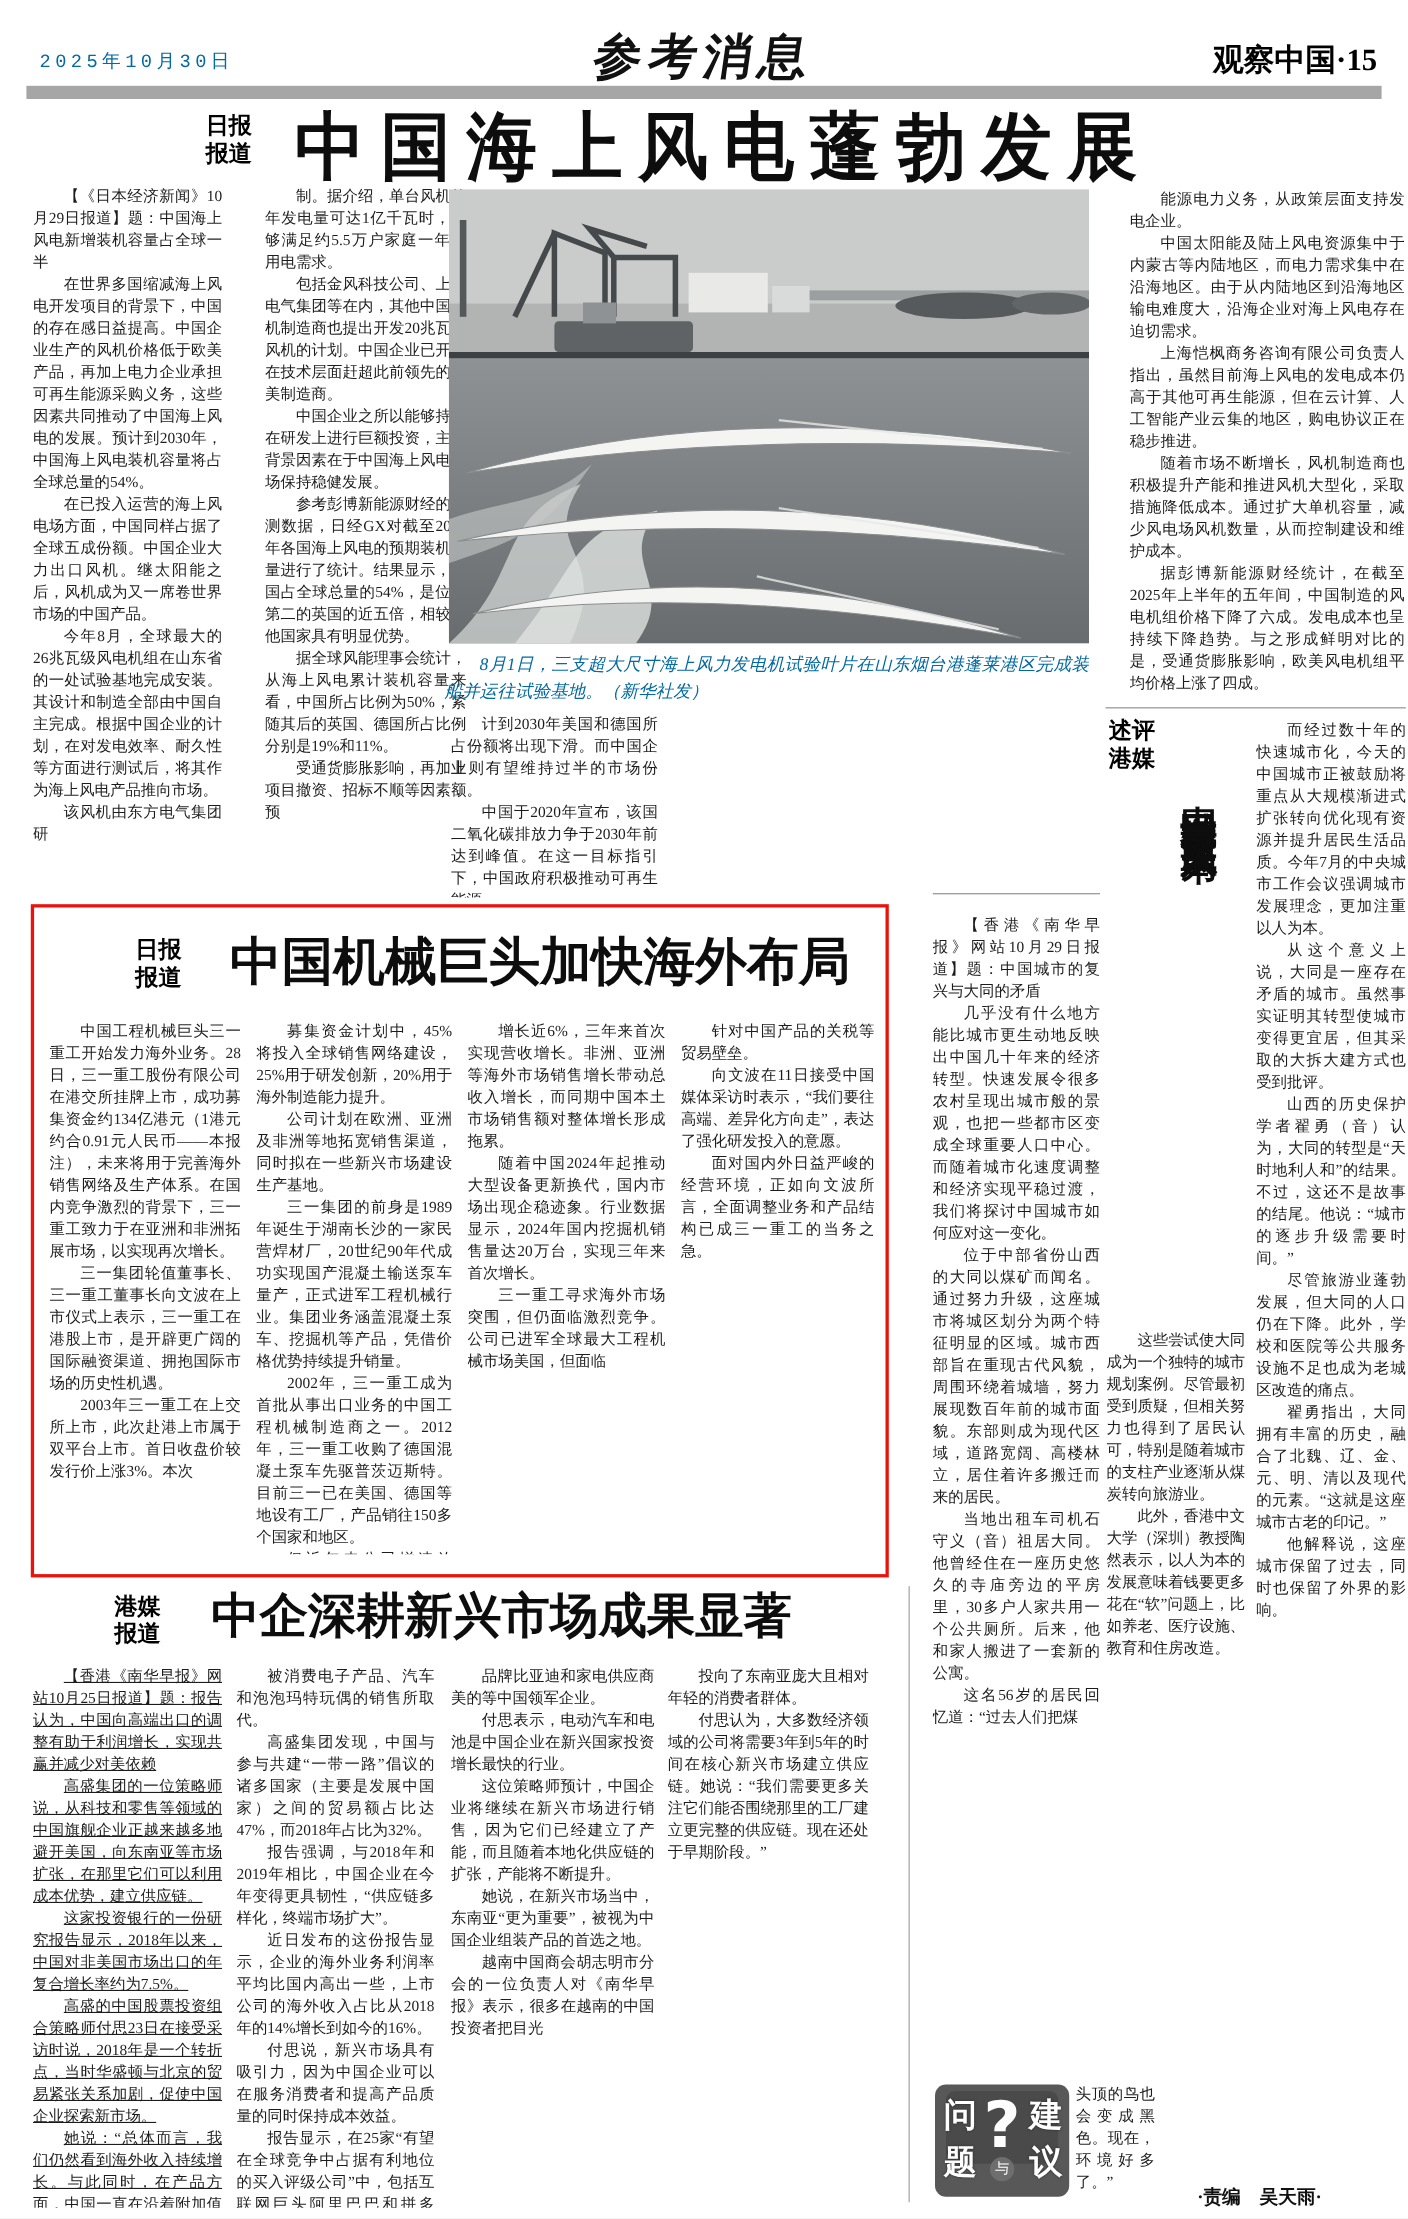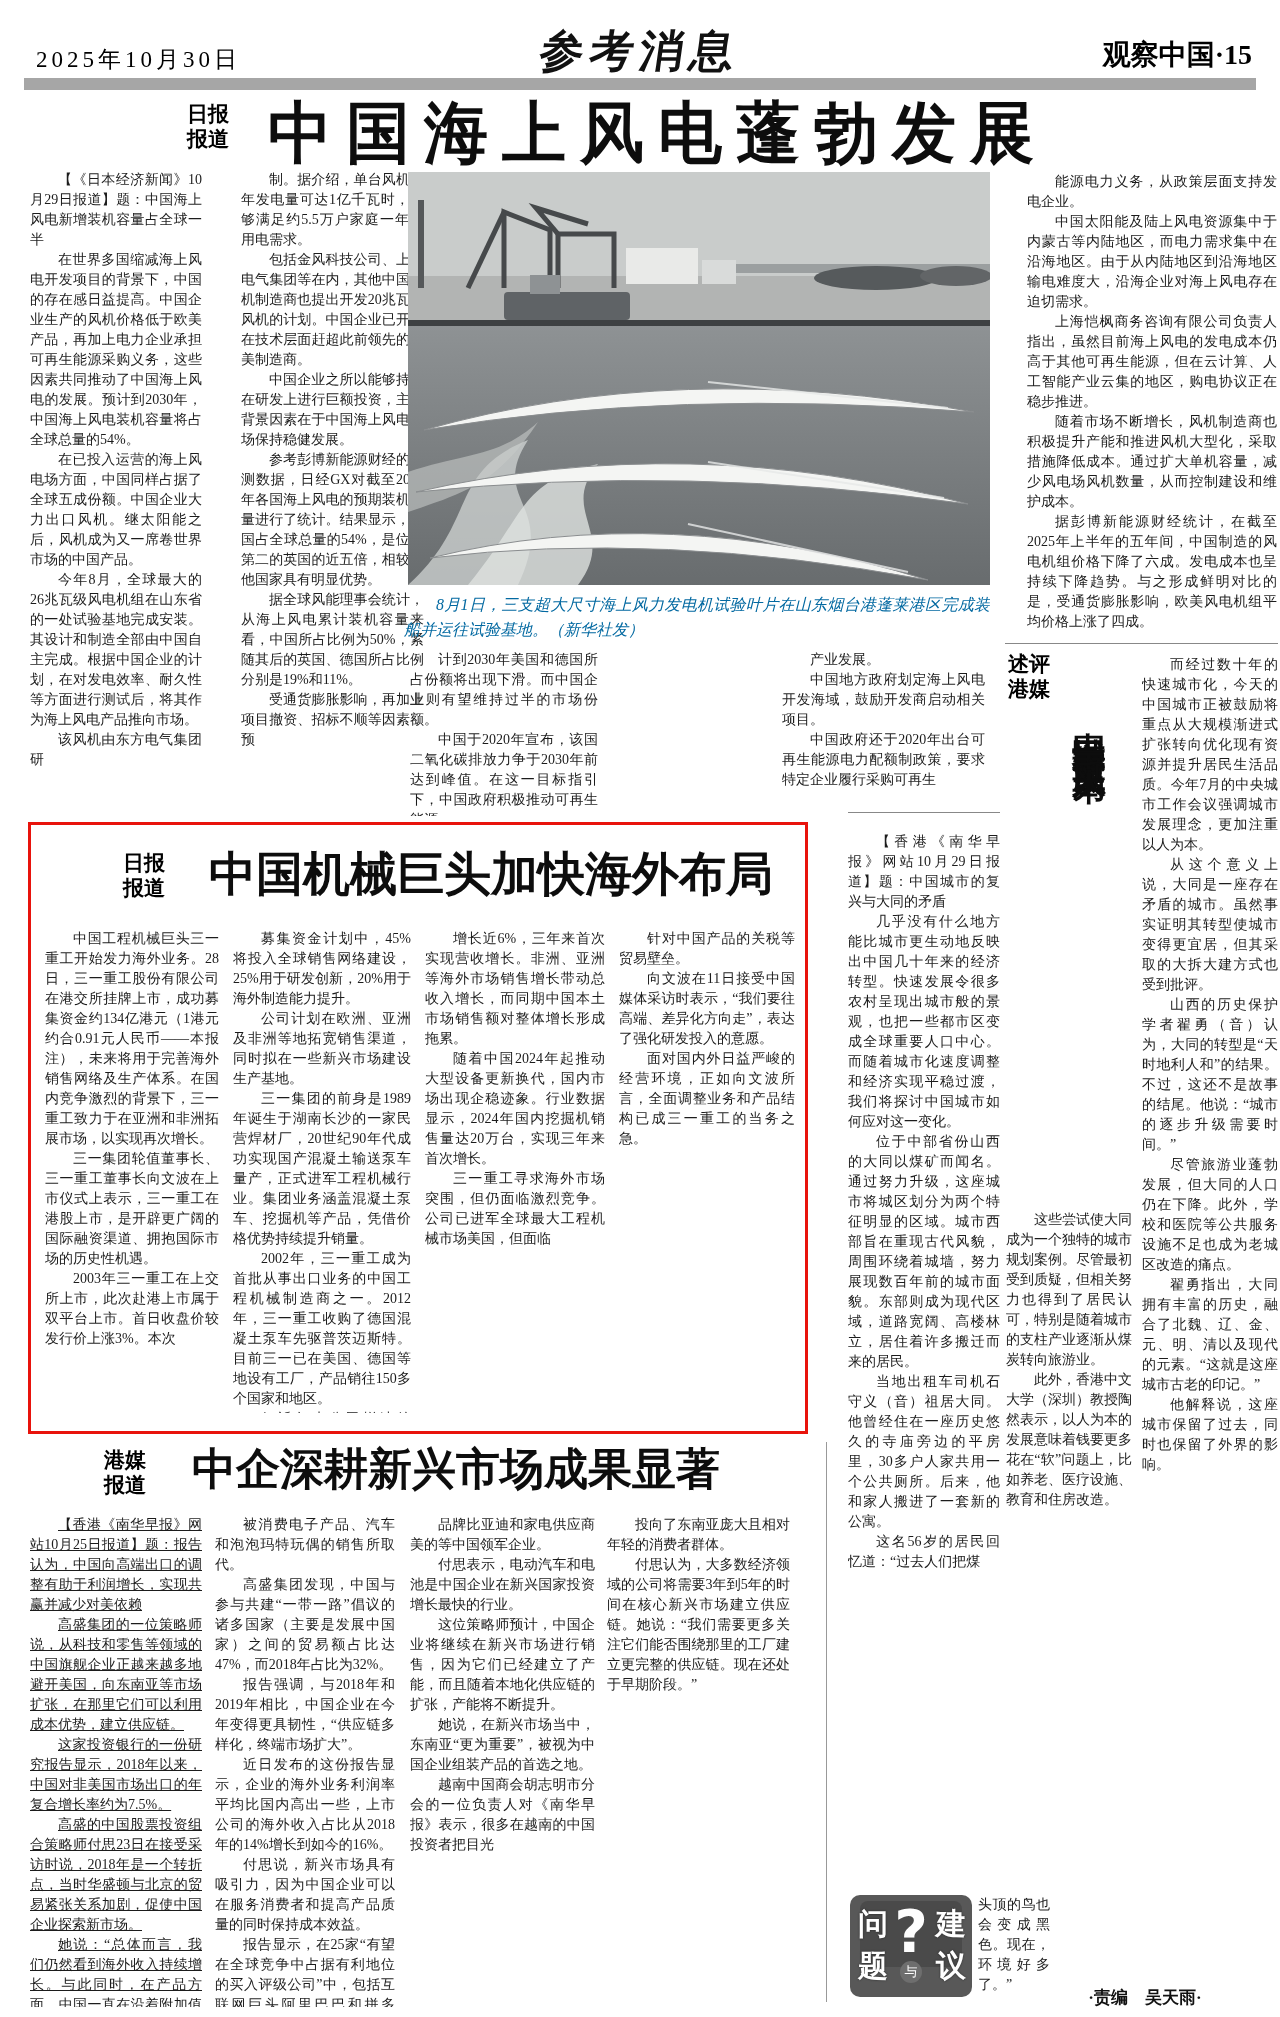--- a/index.html
+++ b/index.html
@@ -1,19 +1,19 @@
 <!DOCTYPE html>
 <html><head>
 <meta charset="utf-8">
 <style>
   html,body{margin:0;padding:0;background:#e9e9e9;}
   .page{position:relative;width:1280px;height:2017px;background:#ffffff;margin:0 auto;
         font-family:"Liberation Serif","DejaVu Serif",serif;color:#1a1a1a;overflow:hidden;}
   
-  .date{position:absolute;left:36px;top:44px;font-size:23px;letter-spacing:4px;font-family:Liberation Serif, serif;color:#000000;}
+  .date{position:absolute;left:36px;top:44px;font-size:17px;letter-spacing:4px;font-family:Liberation Mono, monospace;color:#0369a1;}
   .masthead{position:absolute;left:0;right:0;top:22px;text-align:center;font-size:44px;font-weight:bold;
             transform:skewX(-8deg);letter-spacing:6px;color:#111;}
   .section{position:absolute;right:28px;top:36px;font-size:28px;font-weight:900;color:#000;}
   .graybar{position:absolute;left:24px;top:78px;width:1232px;height:12px;background:#a6a6a6;}
   
   .kicker{position:absolute;font-family:"DejaVu Sans",sans-serif;font-weight:bold;font-size:21px;line-height:25px;color:#000;}
   .headline-black{position:absolute;font-family:"DejaVu Sans","Liberation Sans",sans-serif;font-weight:900;
                   font-size:64px;letter-spacing:14px;color:#0d0d0d;white-space:nowrap;transform:scaleY(1.05);}
   .headline-serif{position:absolute;font-weight:900;color:#0d0d0d;white-space:nowrap;}
   
@@ -116,25 +116,20 @@
     </svg>
   </div>
   <div class="caption" style="left:404px;top:592px;width:586px;height:52px;">
     <p class="para">8月1日，三支超大尺寸海上风力发电机试验叶片在山东烟台港蓬莱港区完成装船并运往试验基地。（新华社发）</p>
   </div>
 
   <div class="col" style="left:410px;top:650px;width:188px;height:166px;">
       <p class="para">计到2030年美国和德国所占份额将出现下滑。而中国企业则有望维持过半的市场份额。</p>
       <p class="para">中国于2020年宣布，该国二氧化碳排放力争于2030年前达到峰值。在这一目标指引下，中国政府积极推动可再生能源</p>
     </div>
-  <div class="col" style="left:782px;top:650px;width:203px;height:166px;">
-      <p class="para">产业发展。</p>
-      <p class="para">中国地方政府划定海上风电开发海域，鼓励开发商启动相关项目。</p>
-      <p class="para">中国政府还于2020年出台可再生能源电力配额制政策，要求特定企业履行采购可再生</p>
-    </div>
   <div class="col" style="left:1027px;top:172px;width:250px;height:470px;">
       <p class="para">能源电力义务，从政策层面支持发电企业。</p>
       <p class="para">中国太阳能及陆上风电资源集中于内蒙古等内陆地区，而电力需求集中在沿海地区。由于从内陆地区到沿海地区输电难度大，沿海企业对海上风电存在迫切需求。</p>
       <p class="para">上海恺枫商务咨询有限公司负责人指出，虽然目前海上风电的发电成本仍高于其他可再生能源，但在云计算、人工智能产业云集的地区，购电协议正在稳步推进。</p>
       <p class="para">随着市场不断增长，风机制造商也积极提升产能和推进风机大型化，采取措施降低成本。通过扩大单机容量，减少风电场风机数量，从而控制建设和维护成本。</p>
       <p class="para">据彭博新能源财经统计，在截至2025年上半年的五年间，中国制造的风电机组价格下降了六成。发电成本也呈持续下降趋势。与之形成鲜明对比的是，受通货膨胀影响，欧美风电机组平均价格上涨了四成。</p>
     </div>
 
   <div class="redbox">
     <div class="kicker" style="left:92px;top:26px;">

